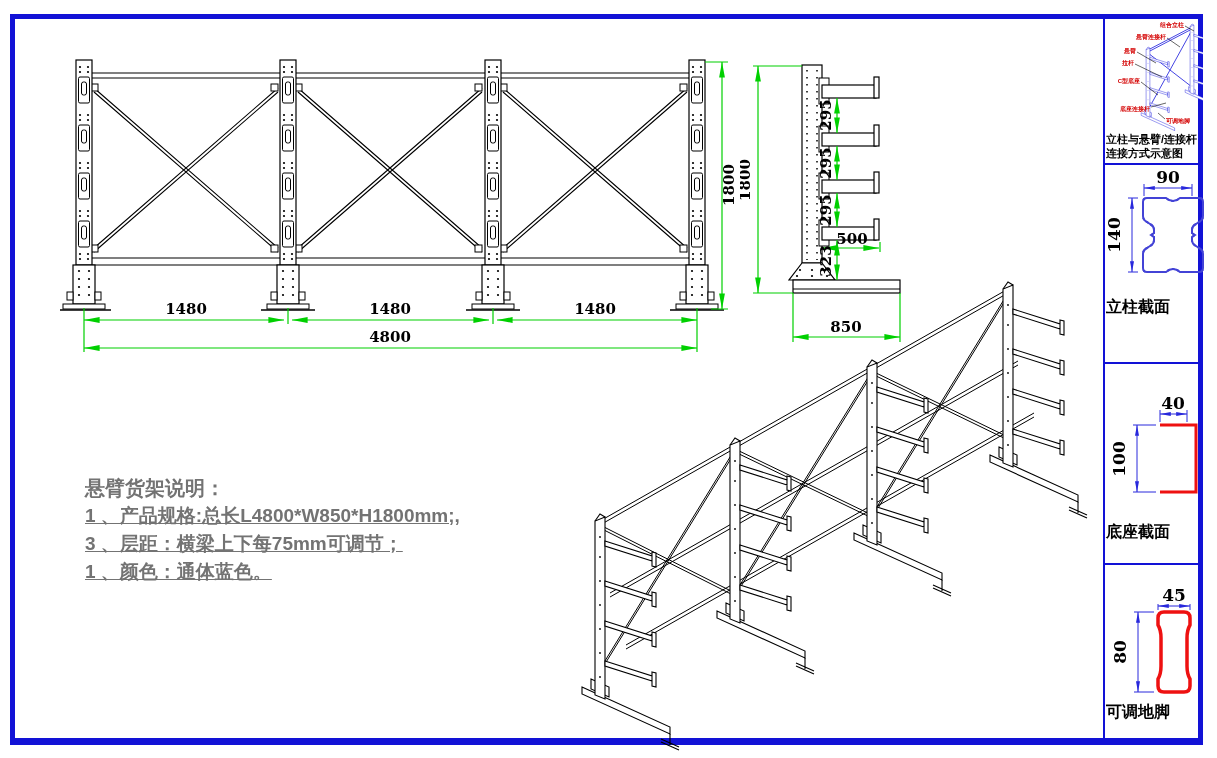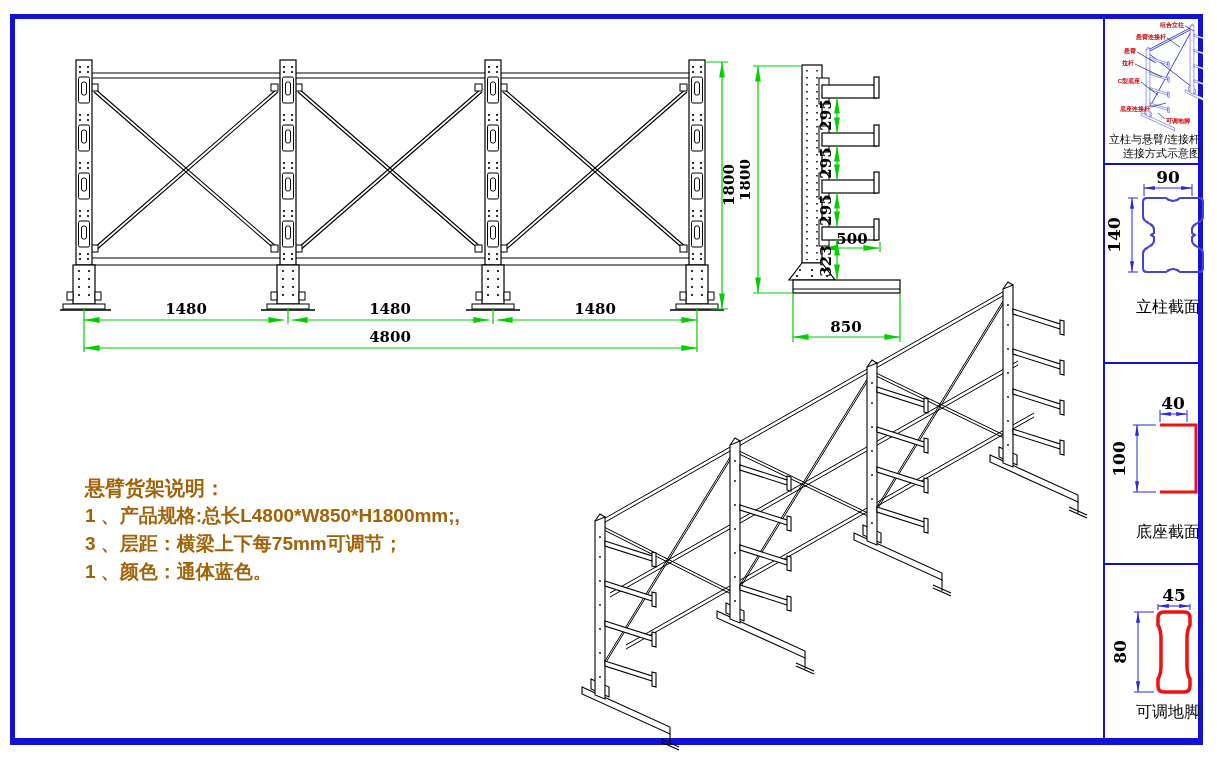--- a/index.html
+++ b/index.html
@@ -3,26 +3,26 @@
 <meta charset="utf-8">
 <style>
   html,body{margin:0;padding:0;background:#fff;}
   .page{position:relative;width:1217px;height:758px;background:#fff;overflow:hidden;
         font-family:"Liberation Sans",sans-serif;}
   .frame{position:absolute;left:10px;top:14px;width:1193px;height:731px;
          border:5px solid #1212d6;border-bottom-width:7px;box-sizing:border-box;}
   .vdiv{position:absolute;left:1103px;top:14px;width:2px;height:731px;background:#1212d6;}
   .hsep{position:absolute;left:1105px;width:93px;height:2px;background:#1212d6;}
   .abs{position:absolute;}
-  .cap{position:absolute;left:1106px;width:94px;text-align:right;color:#000;font-weight:normal;}
+  .cap{position:absolute;left:1106px;width:94px;text-align:left;color:#000;font-weight:bold;}
   .cap2{font-size:11px;line-height:14px;}
   .cap1{font-size:16px;}
-  .notes{position:absolute;left:85px;top:474px;width:480px;color:#a16207;font-weight:bold;}
+  .notes{position:absolute;left:85px;top:474px;width:480px;color:#737373;font-weight:bold;}
   .notes .t{font-size:20px;line-height:28px;}
-  .notes .l{font-size:19px;line-height:28px;white-space:nowrap;}
+  .notes .l{font-size:19px;line-height:28px;white-space:nowrap;text-decoration:underline;}
   .notes .ind{padding-left:44px;}
   svg{position:absolute;overflow:hidden;}
   text{font-family:"DejaVu Serif",serif;font-weight:bold;fill:#000;}
   .rl{font-family:"Liberation Sans",sans-serif;font-weight:bold;fill:#d40000;font-size:6px;}
 </style>
 </head>
 <body>
 
 <div class="page">
   <div class="frame"></div>

